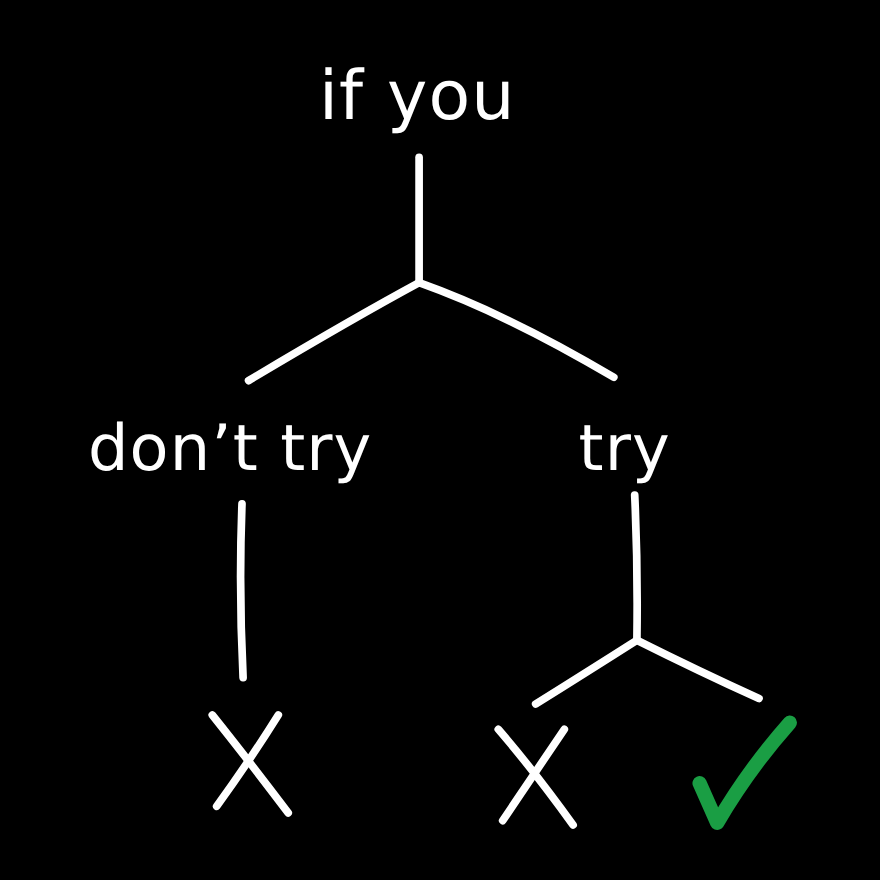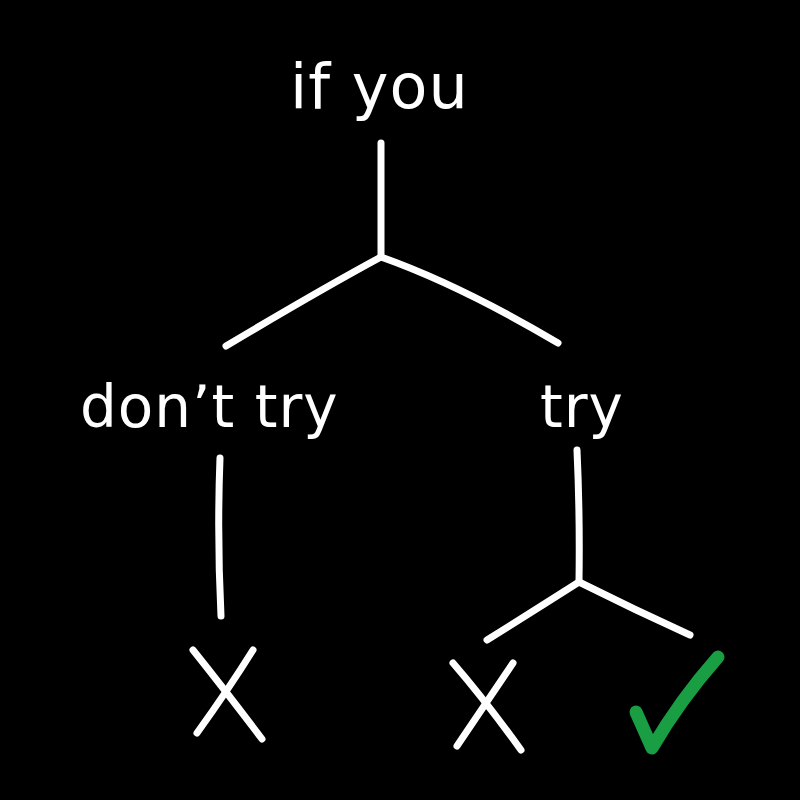--- a/index.html
+++ b/index.html
@@ -50,21 +50,20 @@
     }
     .label-dont {
       left: 80px;
       top: 378px;
       font-size: 58px;
     }
     .label-try {
       left: 526px;
       top: 378px;
       font-size: 58px;
-      margin-left: 14px;
     }
   </style>
 </head>
 <body>
 
 <div class="canvas">
 
   <svg class="tree" viewBox="0 0 800 800">
 
     <path class="stroke" d="M381 143 L381 257"></path>

